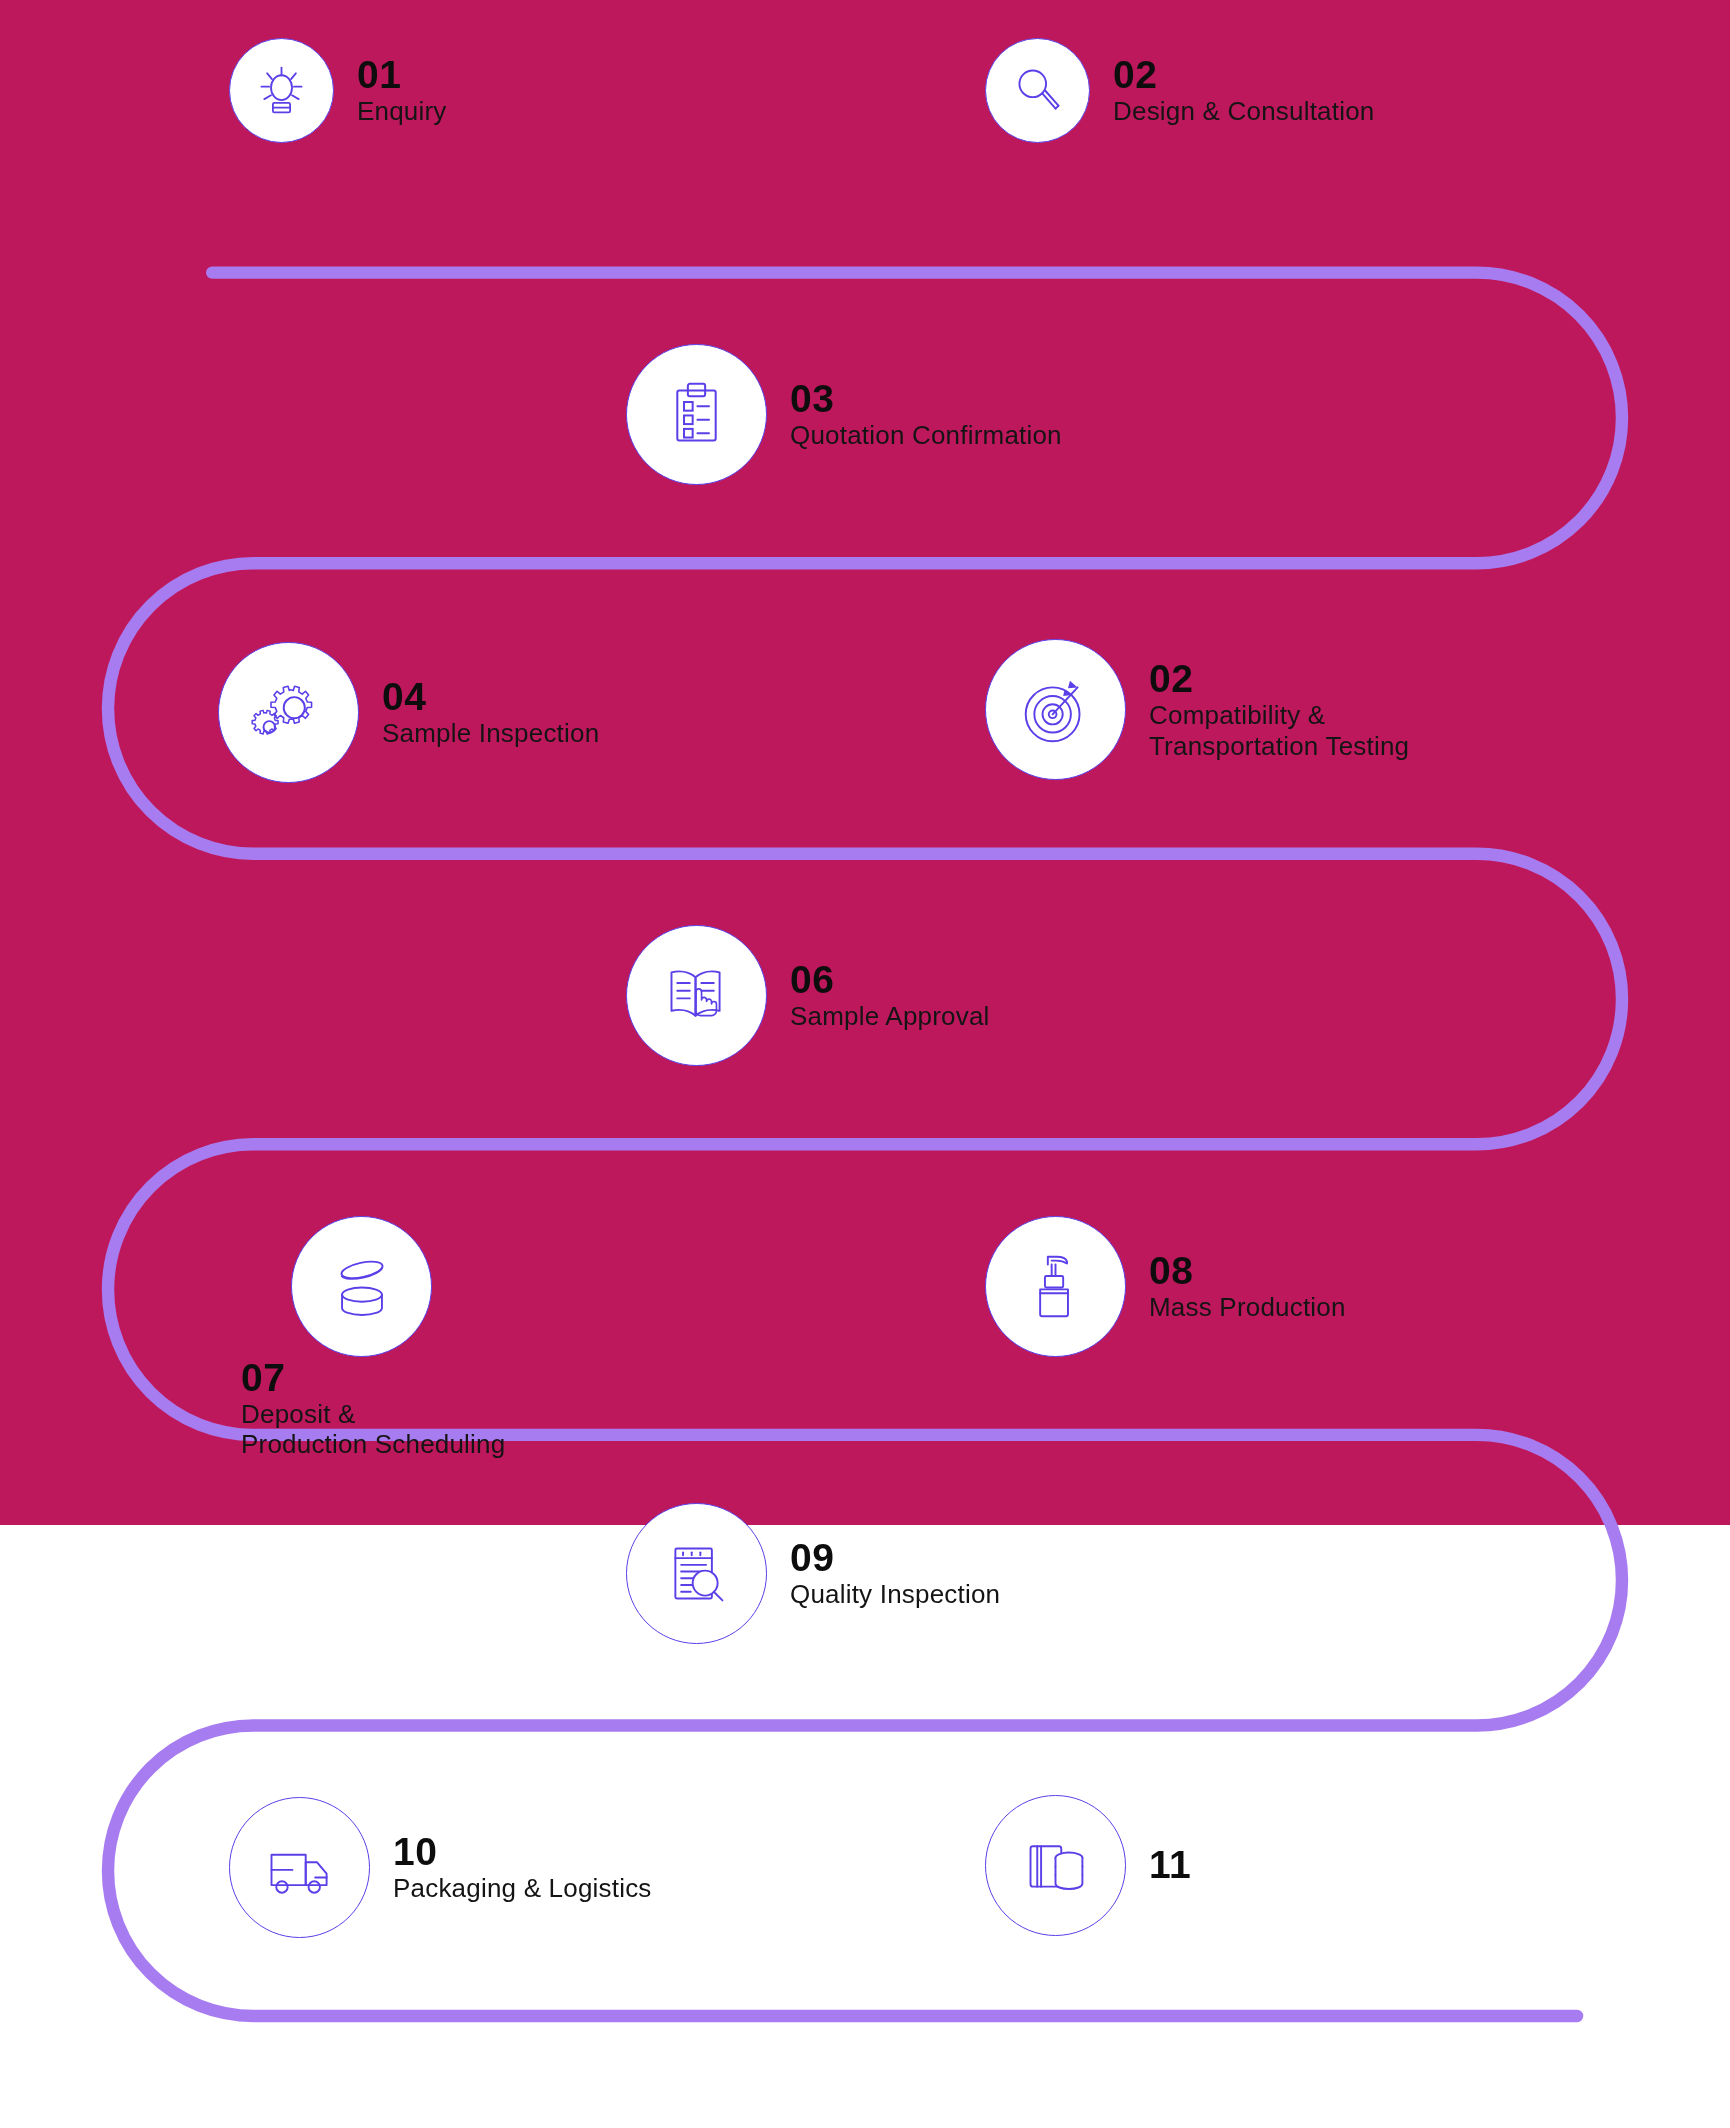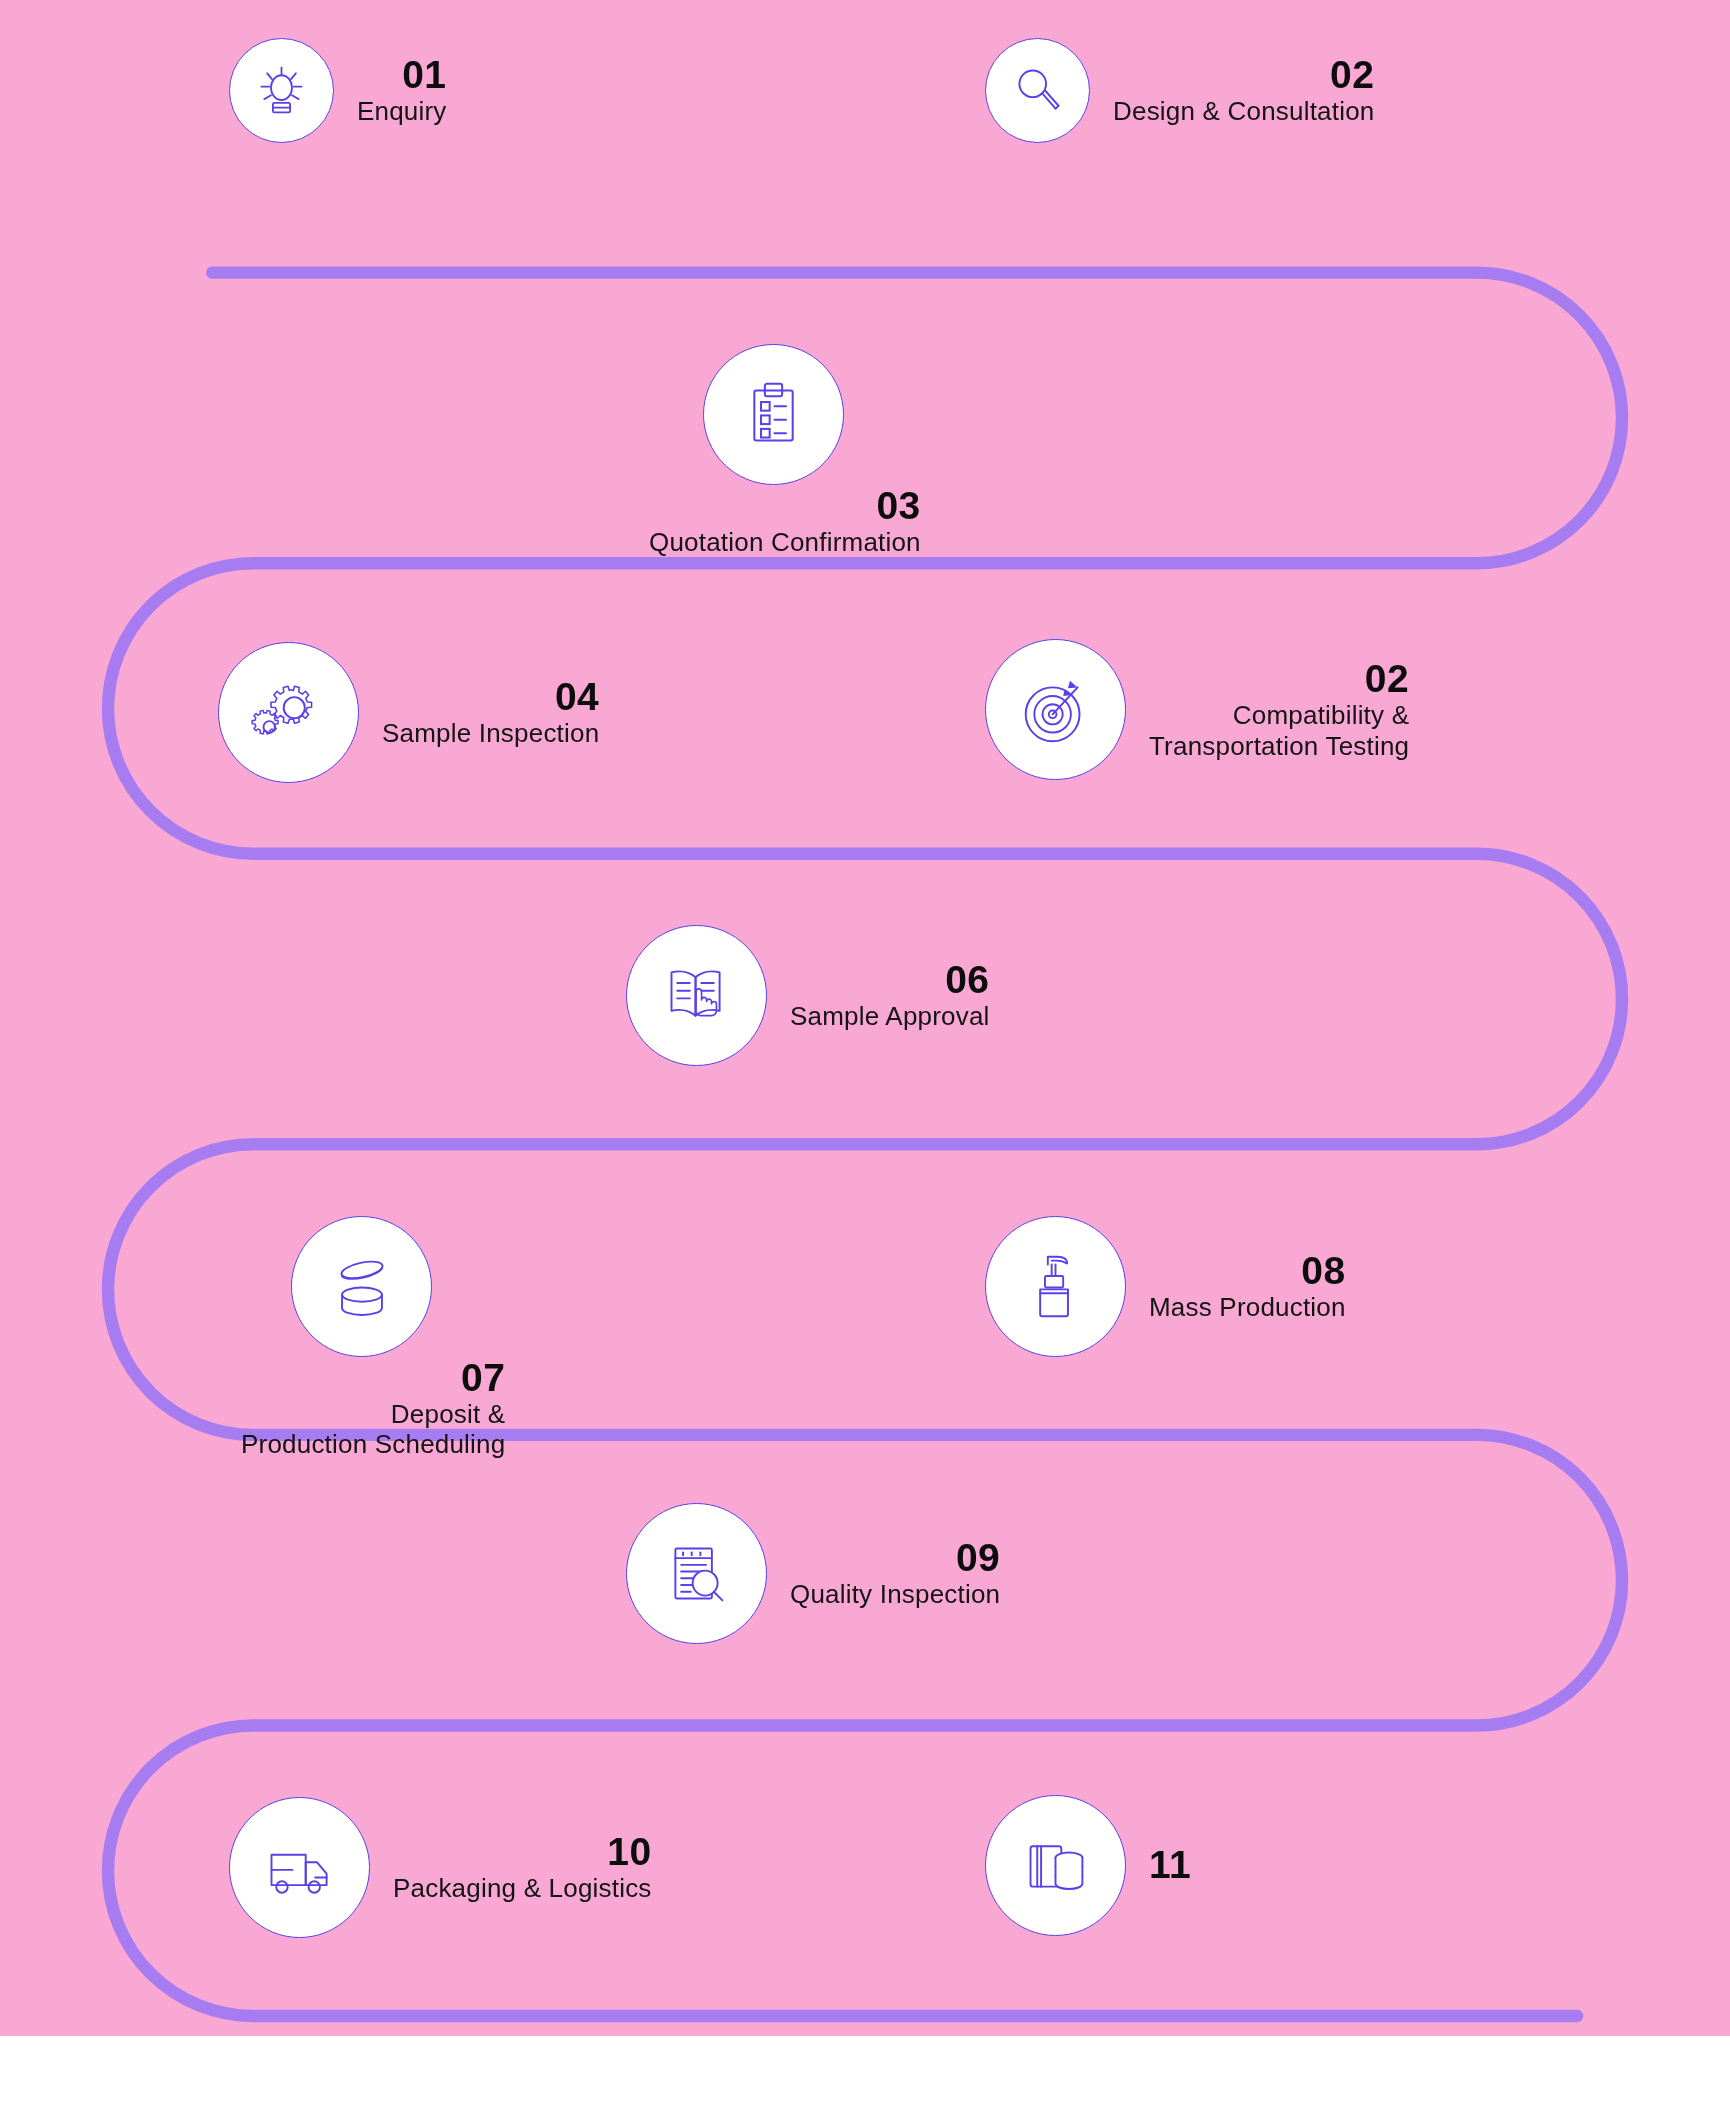--- a/index.html
+++ b/index.html
@@ -2,21 +2,21 @@
 <html><head>
 <meta charset="utf-8">
 <style>
   * { margin:0; padding:0; box-sizing:border-box; }
   html, body {
     width:1730px; height:2129px;
     background:#ffffff;
     font-family:"Liberation Sans", sans-serif;
     overflow:hidden;
   }
-  #stage { position:relative; width:1730px; height:2036px; background:#f9a8d4;text-align:right; }
+  #stage { position:relative; width:1730px; height:1525px; background:#be185d; }
 
   
   #ribbon { position:absolute; inset:0; width:1730px; height:2129px; z-index:1; }
 
   
   .step {
     position:absolute;
     display:flex;
     align-items:center;
     z-index:3;
@@ -108,21 +108,21 @@
         <line x1="39" y1="31" x2="53" y2="47"></line>
         <line x1="50" y1="50" x2="53" y2="47"></line>
       </svg>
     </div>
     <div class="step-text">
       <span class="step-num">02</span>
       <span class="step-label">Design &amp; Consultation</span>
     </div>
   </div>
 
-  <div class="step" style="left:626px; top:344px;flex-direction:column; --d:141px;">
+  <div class="step" style="left:626px; top:344px; --d:141px;">
     <div class="icon-badge" style="--d:141px;">
       <svg width="71" height="71" viewBox="0 0 74 74" fill="none" stroke="#5b3fe8" stroke-width="2.1" stroke-linecap="round">
         <rect x="17" y="12" width="40" height="52" rx="2"></rect>
         <rect x="28" y="5" width="18" height="13" rx="2"></rect>
         <rect x="24" y="24" width="9" height="9"></rect>
         <line x1="38" y1="28.5" x2="50" y2="28.5"></line>
         <rect x="24" y="38" width="9" height="9"></rect>
         <line x1="38" y1="42.5" x2="50" y2="42.5"></line>
         <rect x="24" y="52" width="9" height="9"></rect>
         <line x1="38" y1="56.5" x2="50" y2="56.5"></line>

